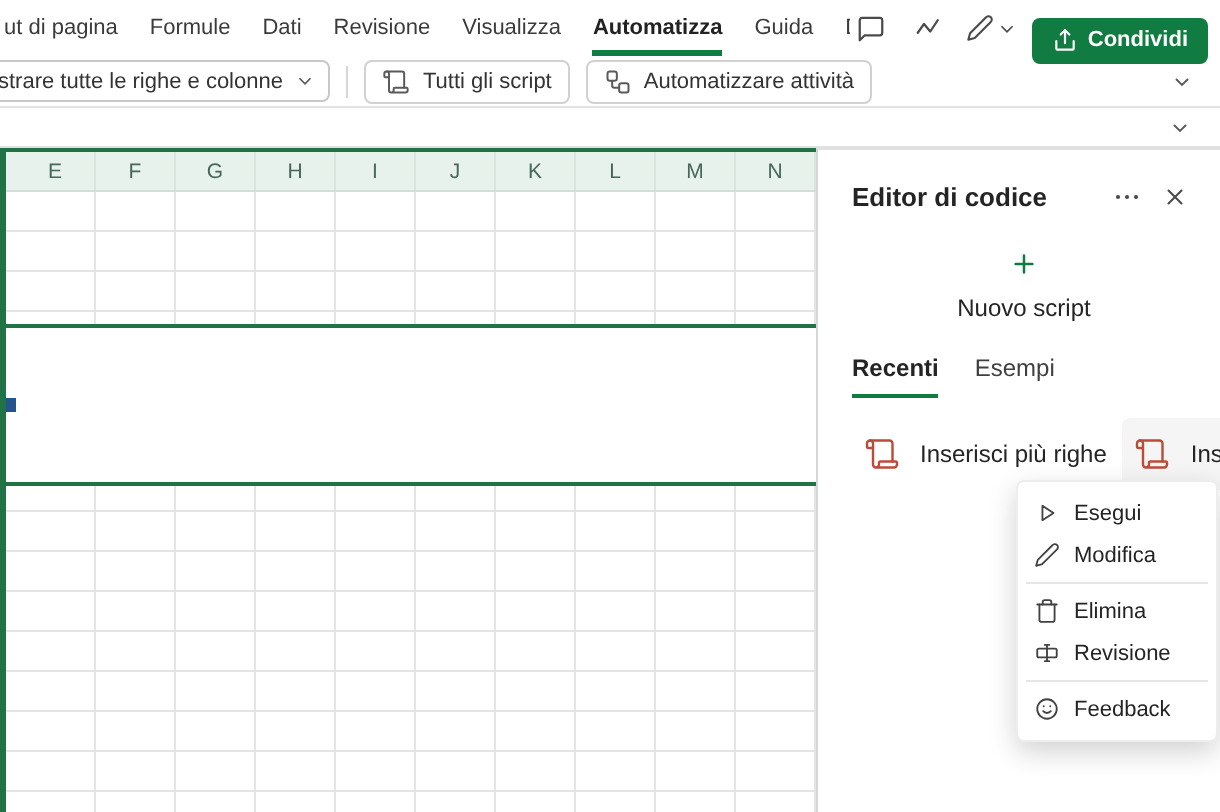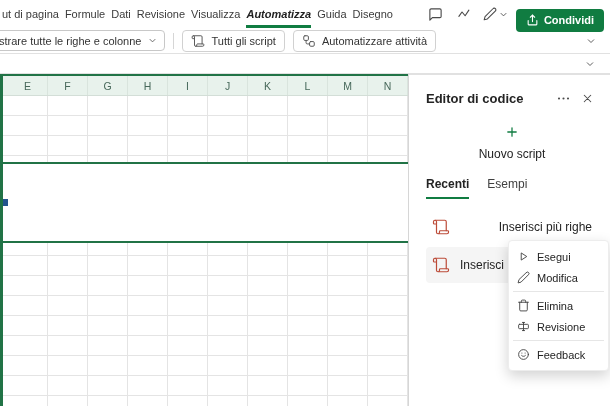--- a/index.html
+++ b/index.html
@@ -10,23 +10,23 @@
     --muted:#5f5f5f;
     --gridline:#e4e4e4;
   }
   *{margin:0;padding:0;box-sizing:border-box;}
   html,body{background:#fff;}
   body{font-family:"Liberation Sans","DejaVu Sans",sans-serif;color:var(--txt);}
   .app{position:relative;width:610px;height:406px;background:#fff;overflow:hidden;}
 
   
   .tabbar{height:28px;display:flex;align-items:stretch;justify-content:space-between;padding:0 6px 0 2px;background:#fff;}
-  .tabs{display:flex;gap:6px;align-items:stretch;overflow:hidden;}
+  .tabs{display:flex;gap:16px;align-items:stretch;overflow:hidden;}
   .tab{display:flex;align-items:center;font-size:11px;color:#3b3b3b;border-bottom:3px solid transparent;padding-top:3px;white-space:nowrap;cursor:default;}
-  .tab.active{font-weight:700;color:#222;border-bottom-color:var(--green);font-style:italic;}
+  .tab.active{font-weight:700;color:#222;border-bottom-color:var(--green);}
   .tab-actions{display:flex;align-items:center;gap:7px;flex:none;}
   .icon-btn{display:flex;align-items:center;justify-content:center;width:22px;height:22px;color:#4a4a4a;border-radius:3px;}
   .edit-mode{display:flex;align-items:center;gap:1px;color:#4a4a4a;}
   .share-btn{display:flex;align-items:center;gap:5px;background:var(--green);color:#fff;font-size:11px;font-weight:700;height:23px;padding:0 10px;border-radius:4px;border:none;margin-top:12px;}
   svg{display:block;}
 
   
   .toolbar{height:26px;display:flex;align-items:center;gap:8px;padding:0 8px;border-bottom:1px solid var(--border);}
   .combo{display:flex;align-items:center;gap:6px;height:21px;border:1px solid #c8c8c8;border-radius:4px;padding:0 6px;margin-left:-16px;font-size:11px;color:#333;white-space:nowrap;background:#fff;}
   .v-sep{width:1px;height:16px;background:#d6d6d6;}
@@ -55,21 +55,21 @@
   .panel{position:absolute;left:408px;top:74px;right:0;bottom:0;background:#fff;border-left:1px solid #d6d6d6;border-top:1px solid var(--border);padding:12px 12px 0 17px;text-align:right;}
   .panel-head{display:flex;align-items:center;}
   .panel-title{font-size:13px;font-weight:700;color:#242424;}
   .panel-head .icon-btn{margin-left:2px;}
   .panel-head .first{margin-left:auto;}
   .new-script{display:flex;align-items:center;gap:8px;margin-top:16px;font-size:12px;color:#242424;cursor:default;flex-direction:column;}
   .plus-ic{color:var(--green);}
   .panel-tabs{display:flex;gap:18px;margin-top:16px;}
   .p-tab{font-size:12px;color:#404040;padding-bottom:6px;border-bottom:2.5px solid transparent;}
   .p-tab.active{color:#242424;font-weight:700;border-bottom-color:var(--green);}
-  .script-list{margin-top:10px;display:flex;flex-direction:column;gap:2px;}
+  .script-list{margin-top:10px;display:flex;flex-direction:row;gap:2px;}
   .script-item{display:flex;align-items:center;gap:10px;height:36px;border-radius:4px;padding:0 6px;font-size:12px;color:#242424;}
   .script-item.hovered{background:#f5f5f5;}
   .script-ic{color:#bc4b38;flex:none;}
   .script-name{flex:1;white-space:nowrap;overflow:hidden;}
   .row-actions{display:flex;align-items:center;gap:4px;color:#424242;}
 
   
   .ctx-menu{position:absolute;left:508px;top:240px;width:101px;background:#fff;border:1px solid #ededed;border-radius:4px;box-shadow:0 5px 14px rgba(0,0,0,.18);padding:5px 0;z-index:10;}
   .mi{display:flex;align-items:center;gap:7px;height:21px;padding:0 8px;font-size:11px;color:#242424;white-space:nowrap;}
   .mi svg{flex:none;color:#424242;}

